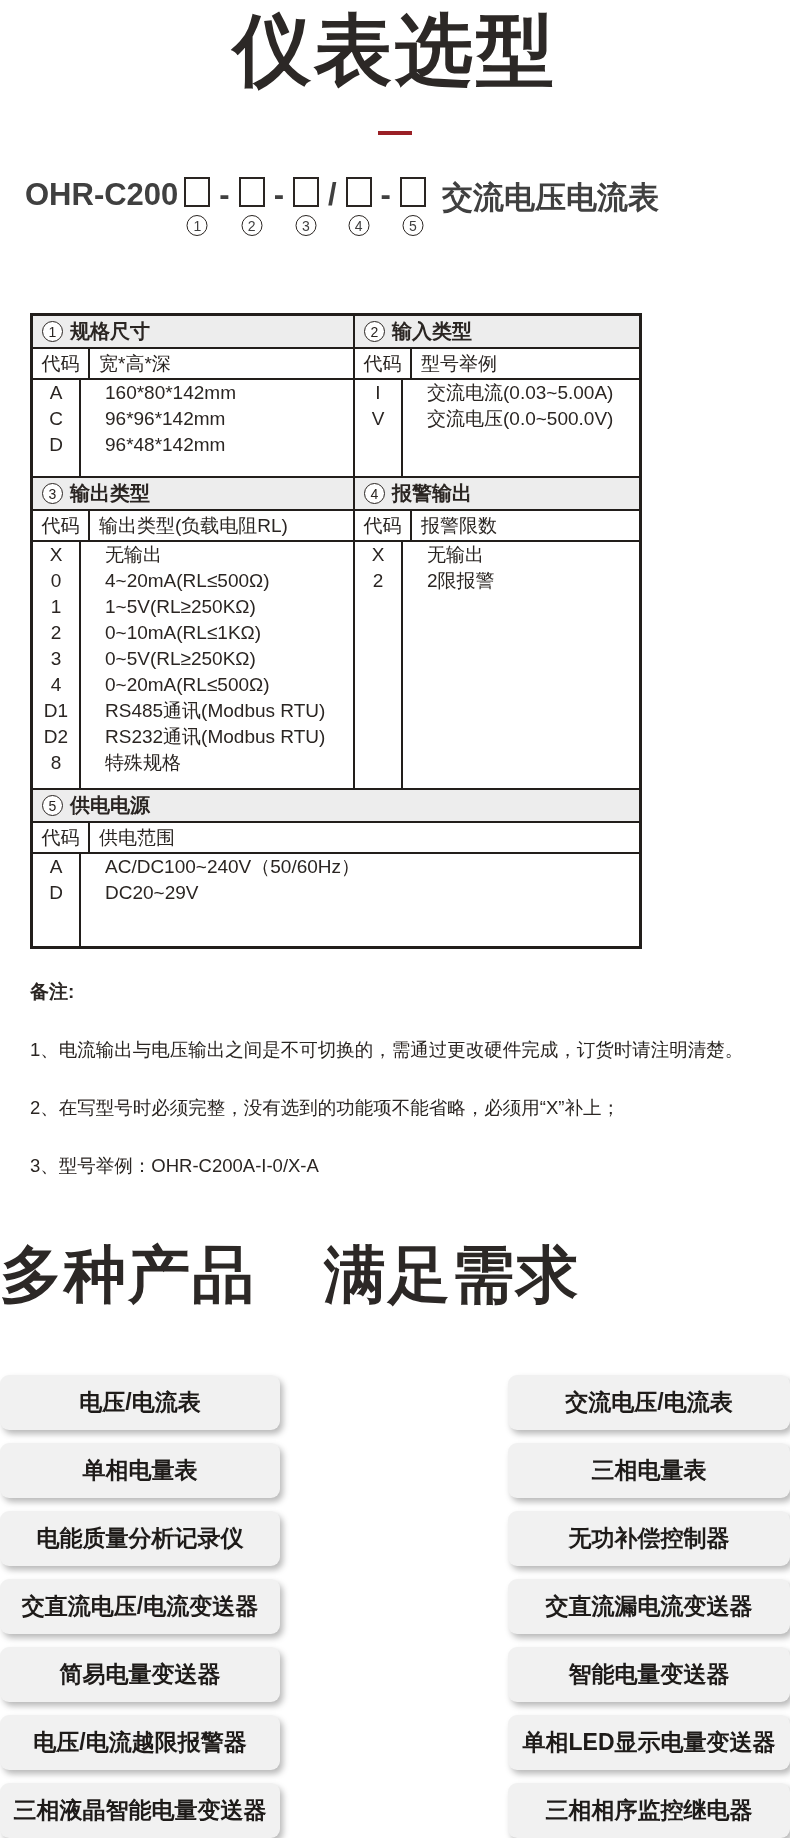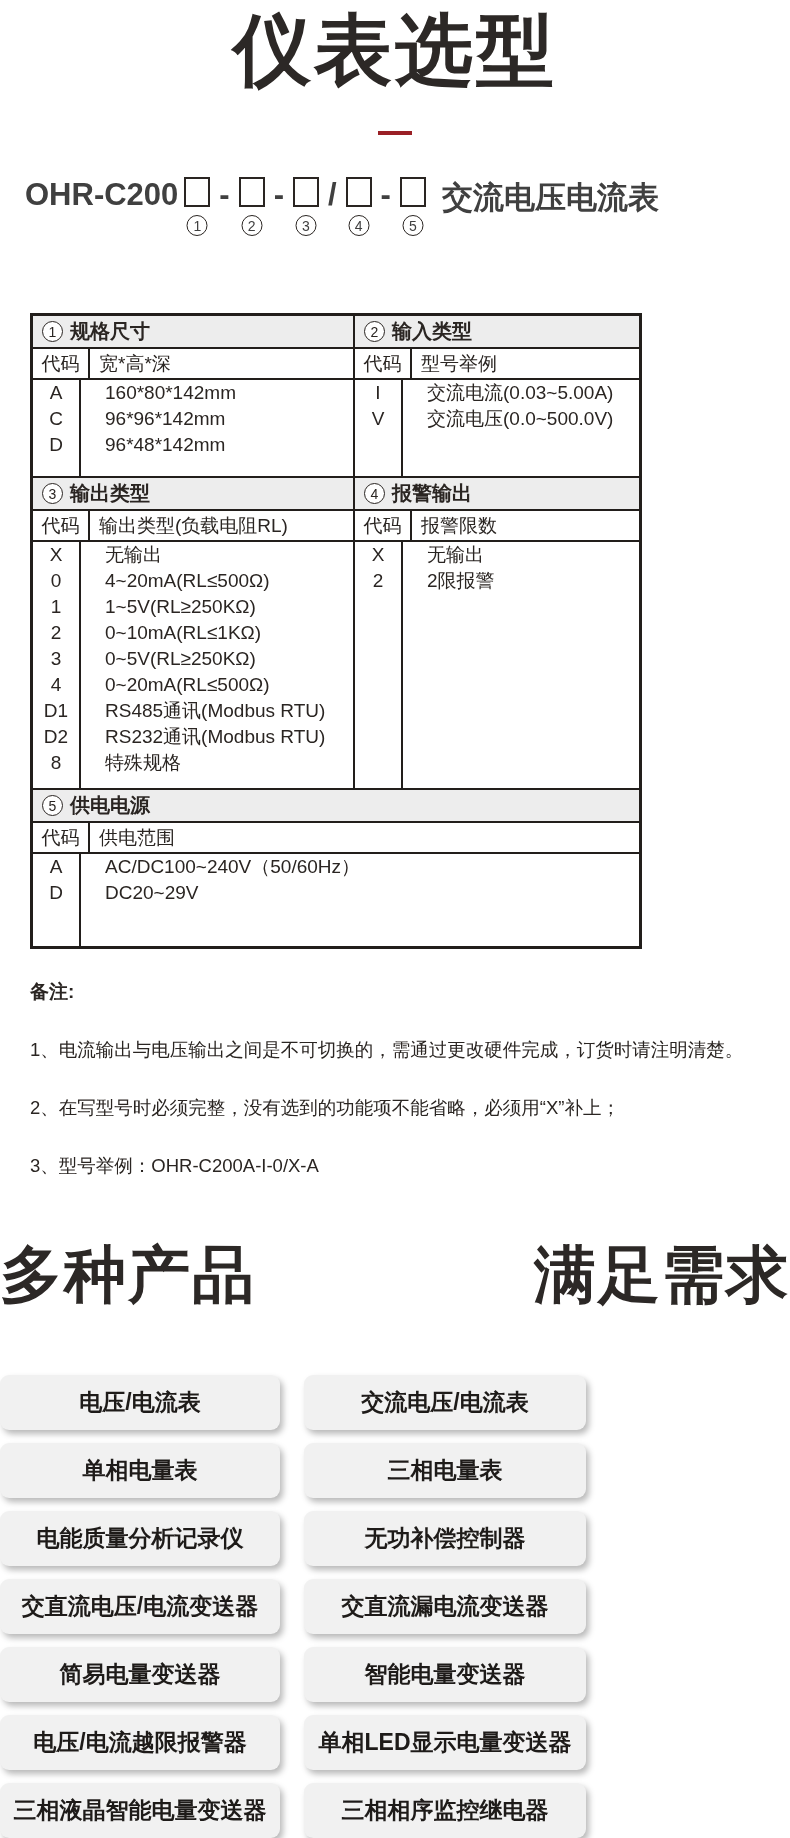--- a/index.html
+++ b/index.html
@@ -106,29 +106,29 @@
   .trow .code { width:46px; flex:none; text-align:center; }
   .trow .desc { padding-left:26px; }
 
   
   .notes { margin:30px 0 0 30px; }
   .notes-title { font-size:19px; font-weight:bold; }
   .note-item { margin-top:33px; font-size:18.5px; font-weight:500; line-height:1.35; }
 
   
   .products-title {
-    display:flex; justify-content:space-between; gap:46px;
+    display:flex; justify-content:flex-start; gap:68px;
     margin-top:60px;
     font-size:62px; font-weight:bold;
     color:#2c2826;
     letter-spacing:2px;
     line-height:1.15;
   }
   .products-grid {
-    display:flex; justify-content:flex-start; gap:24px;
+    display:flex; justify-content:space-between; gap:24px;
     margin-top:64px;
   }
   .pcol { display:flex; flex-direction:column; gap:13px; }
   .pcol-l { width:280px; }
   .pcol-r { width:282px; }
   .pbtn {
     height:55px;
     background:#f1f1f1;
     border-radius:9px;
     box-shadow:3px 4px 6px rgba(0,0,0,0.28);

